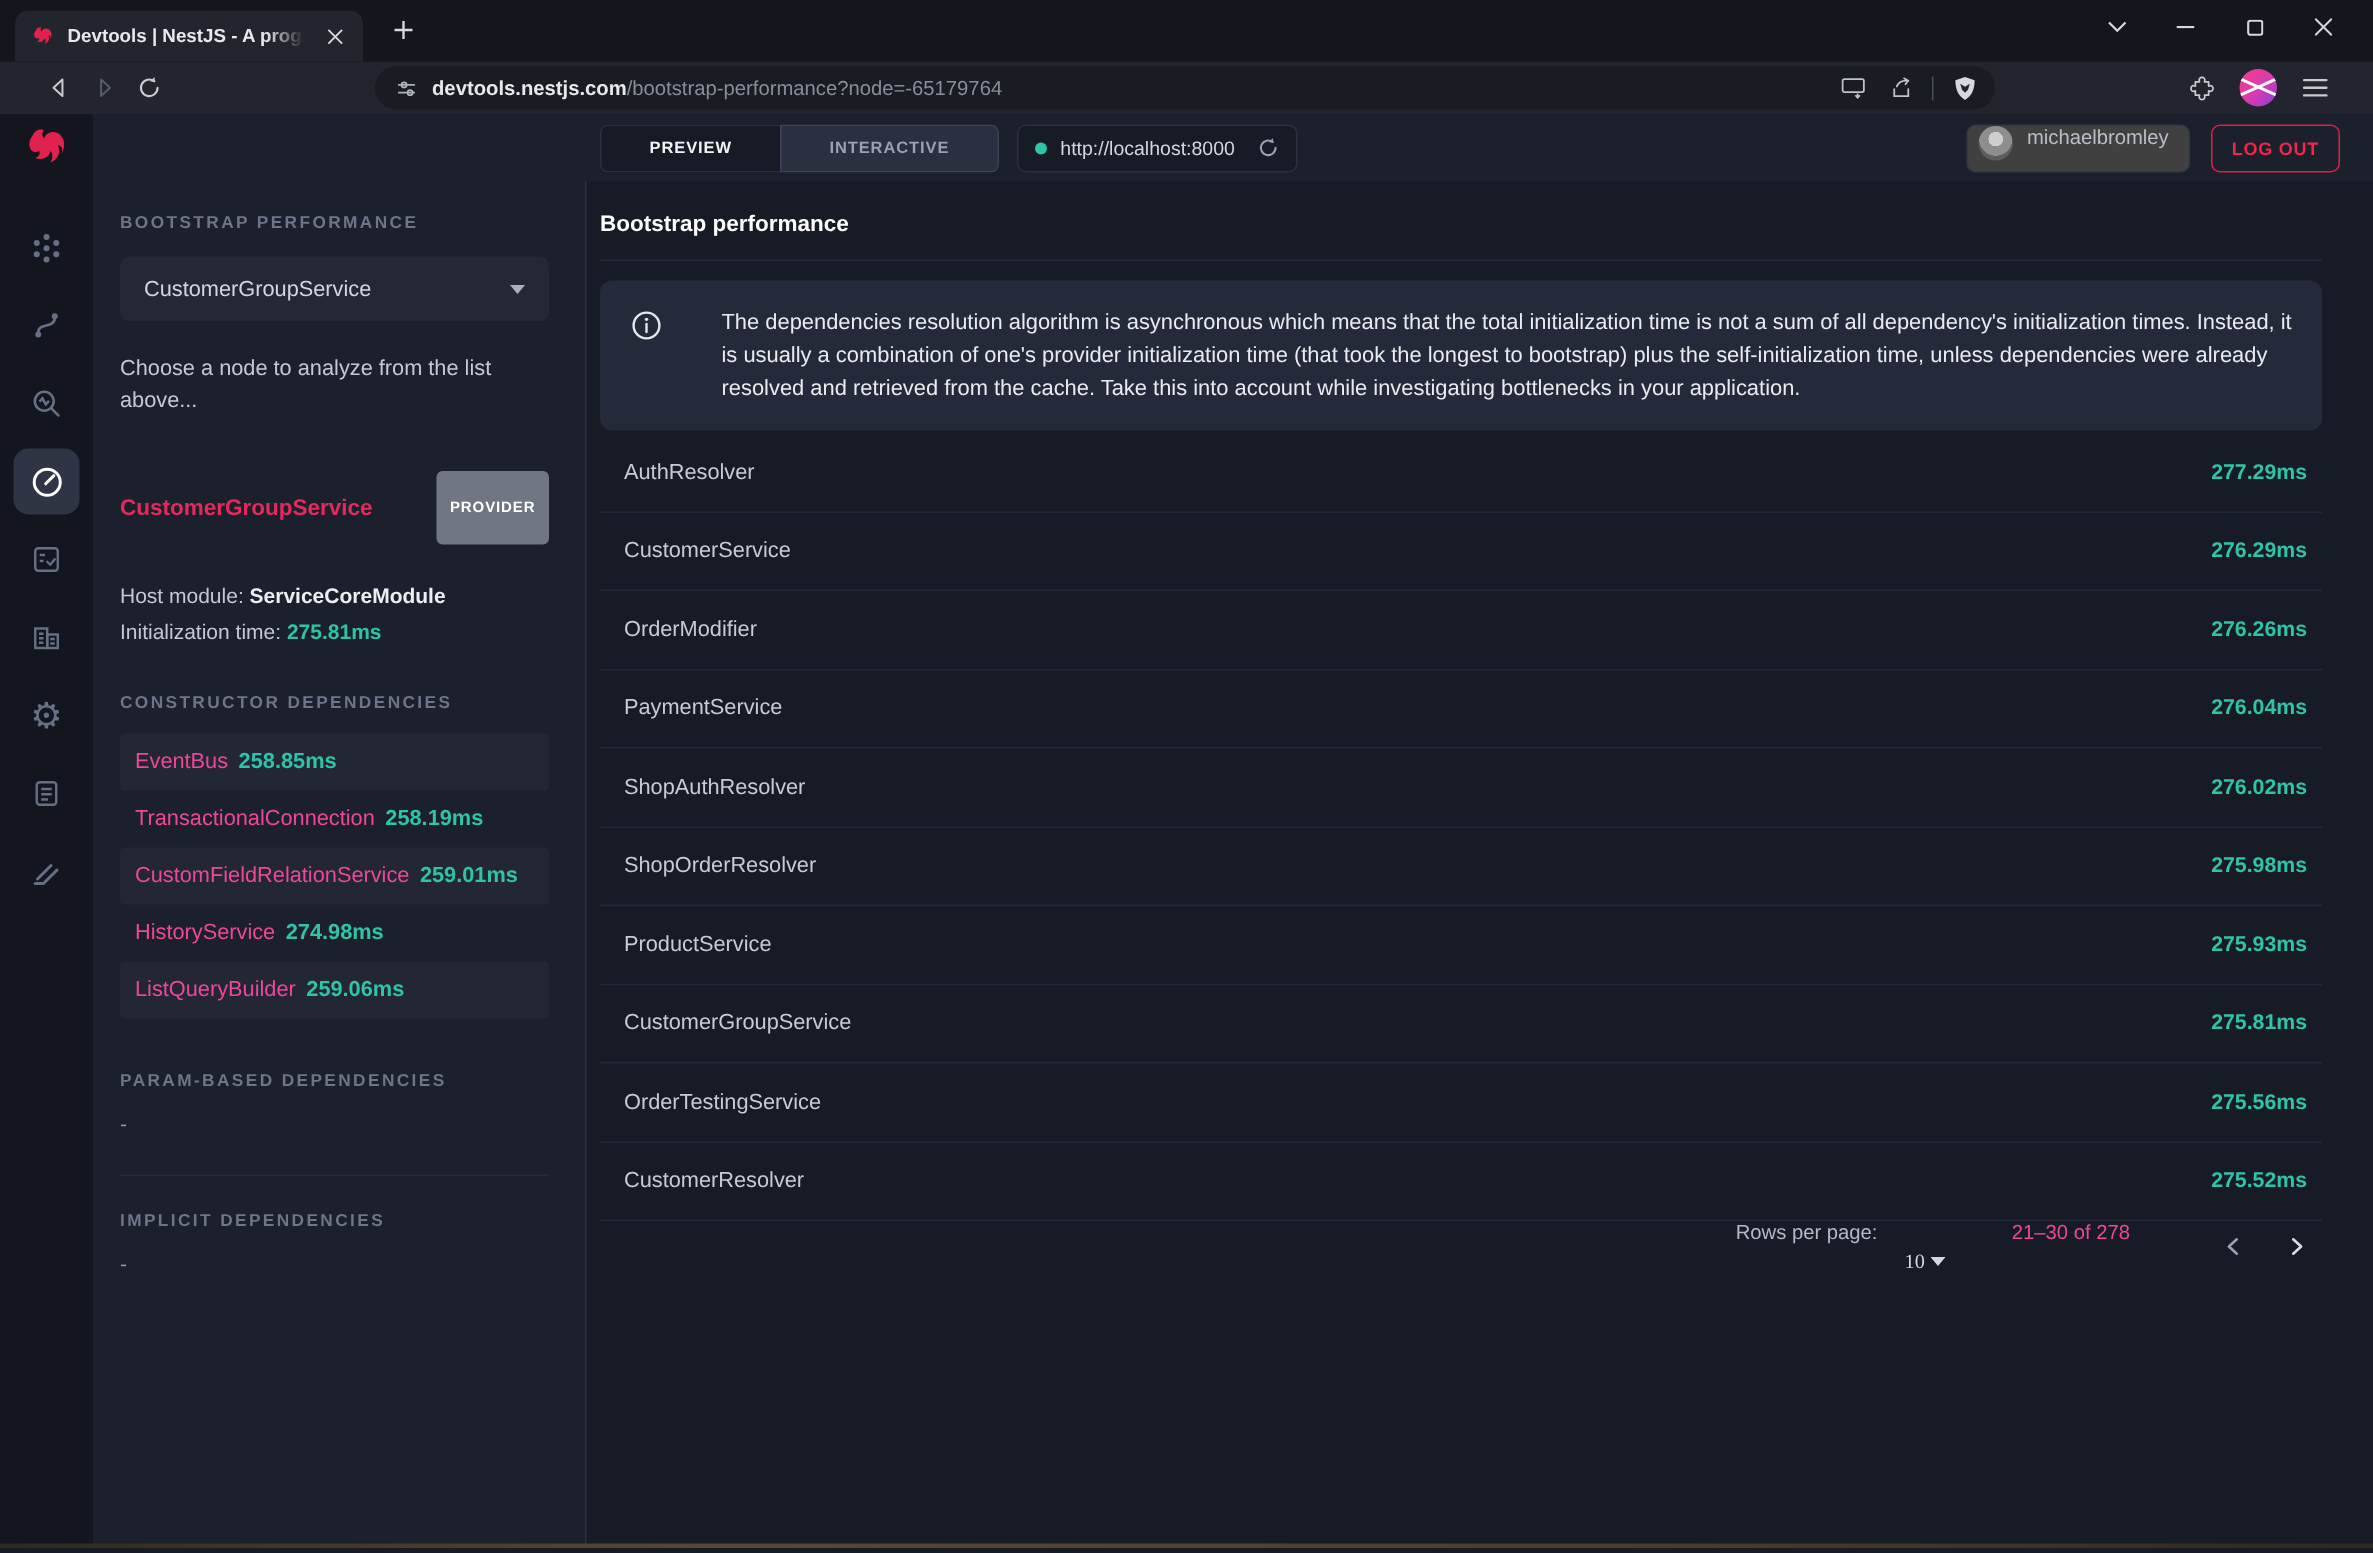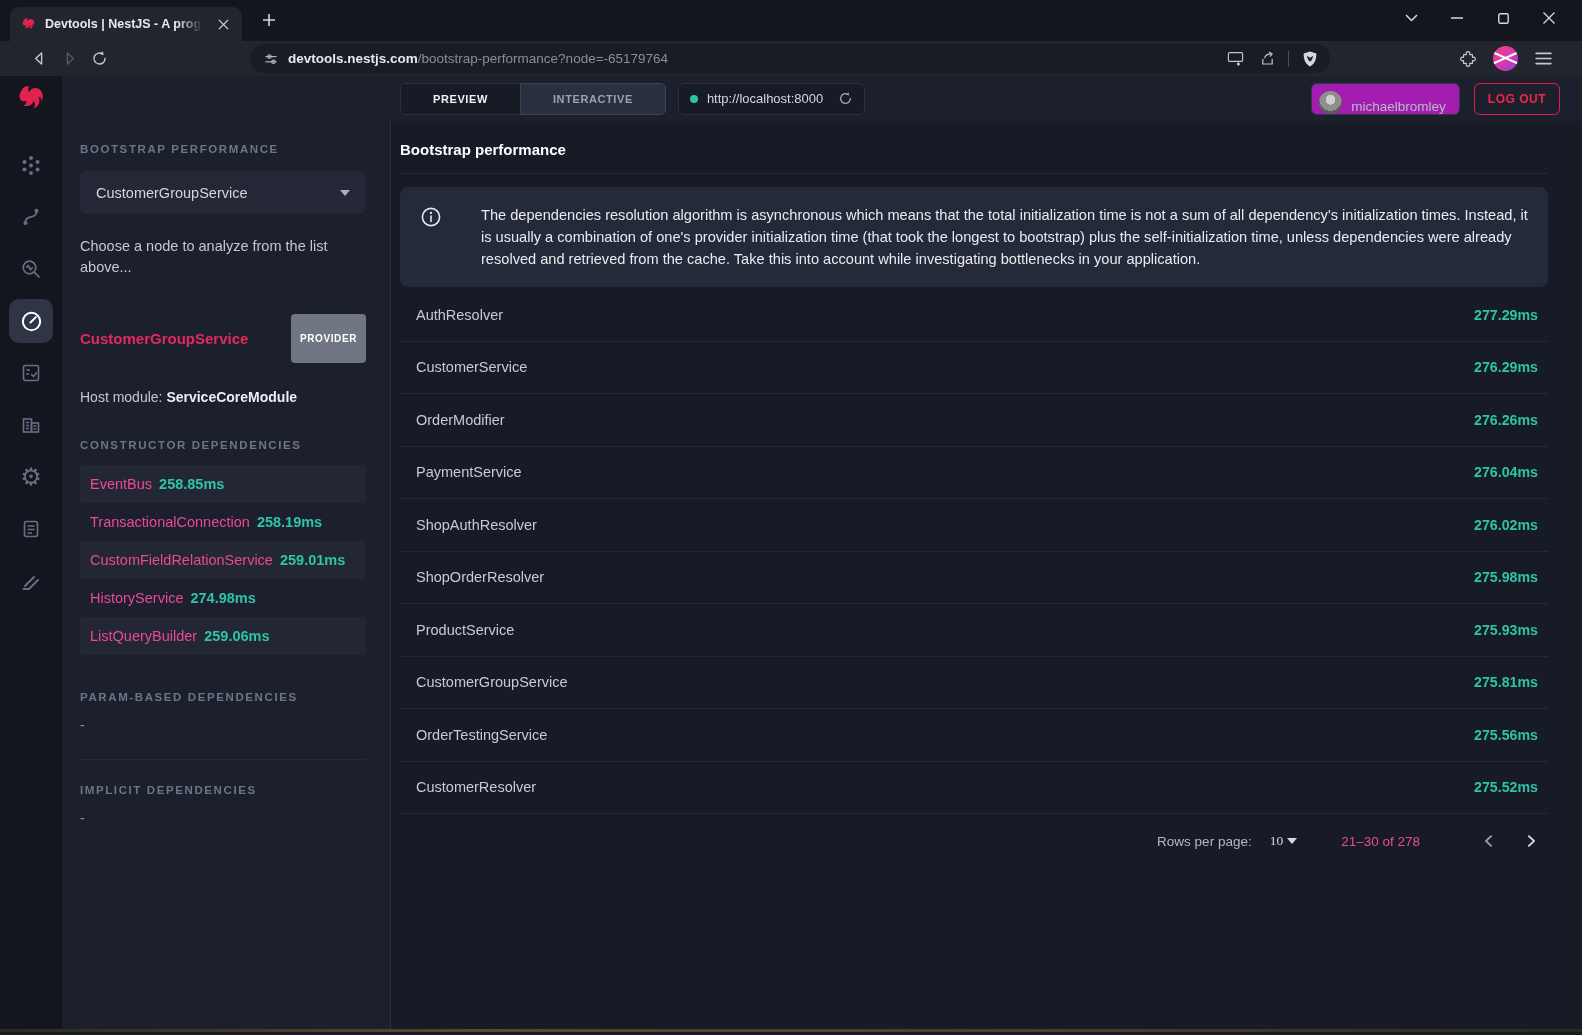--- a/index.html
+++ b/index.html
@@ -64,22 +64,22 @@
   .seg-interactive { background:#2a3040; color:#9aa1b1; border:1px solid #3c4356; border-radius:0 5px 5px 0; }
 
   .target-pill {
     margin-left:12px; height:32px; background:#171b26; border:1px solid #2a3040; border-radius:6px;
     display:flex; align-items:center; gap:9px; padding:0 11px; color:#d4d7de; font-size:13px;
   }
   .dot-teal { width:8px; height:8px; border-radius:50%; background:#2fc3a7; }
   .pill-reload { margin-left:6px; display:flex; align-items:center; }
 
   .user-pill {
-    margin-left:auto; height:32px; border:1px solid #323849; border-radius:6px; background:#a21caf;
-    display:flex; align-items:flex-end; gap:9px; padding:0 13px 0 7px; color:#b8bec9; font-size:13.5px;
+    margin-left:auto; height:32px; border:1px solid #323849; border-radius:6px; background:#404040;
+    display:flex; align-items:flex-start; gap:9px; padding:0 13px 0 7px; color:#b8bec9; font-size:13.5px;
   }
   .user-avatar { width:23px; height:23px; border-radius:50%;
     background:radial-gradient(circle at 50% 38%, #cfcfcf 0 26%, #8e8e8e 27% 60%, #5d5d5d 61%); }
   .logout-btn {
     margin-left:14px; margin-right:22px; height:32px; padding:0 13px; display:flex; align-items:center;
     border:1.5px solid #e11d48; border-radius:6px; color:#f1254b; font-size:12px; font-weight:700; letter-spacing:0.5px;
     background:transparent;
   }
 
   
@@ -132,21 +132,21 @@
 
   .perf-table { margin-top:2px; }
   .t-head { height:60px; display:flex; align-items:center; justify-content:space-between; border-bottom:1px solid #262b3a; }
   .t-head span { font-size:14.5px; font-weight:700; color:#f0f1f4; }
   .t-row { height:52.5px; display:flex; align-items:center; justify-content:space-between; border-bottom:1px solid #242938; }
   .t-name { color:#c6cbd4; font-size:14.5px; }
   .t-time { color:#2fc3a7; font-size:14.2px; font-weight:700; }
   .t-row-pad, .t-head { padding:0 10px 0 16px; }
   .t-row { padding:0 10px 0 16px; }
 
-  .pagination { height:54px; display:flex; align-items:center; justify-content:flex-end; color:#b3b9c5; font-size:13.5px; gap:0; }
+  .pagination { height:54px; display:flex; justify-content:flex-end; color:#b3b9c5; font-size:13.5px; gap:0; }
   .rpp-label { margin-right:18px; }
   .rpp-value { display:flex; align-items:center; gap:4px; color:#d4d8df; margin-right:44px;font-family:Liberation Serif, serif; }
   .range-label { margin-right:52px; color:#ec4899; }
   .page-btn { width:34px; height:34px; display:flex; align-items:center; justify-content:center; border-radius:50%; }
   .page-btn + .page-btn { margin-left:8px; }
 </style>
 </head>
 <body>
 
 <div class="tabstrip">
@@ -390,20 +390,21 @@
 
     <div class="hint-text">Choose a node to analyze from the list above...</div>
 
     <div class="node-header">
       <span class="node-title">CustomerGroupService</span>
       <span class="node-badge">PROVIDER</span>
     </div>
 
     <div class="kv-lines">
       <div><span>Host module: </span><span class="kv-strong">ServiceCoreModule</span></div>
+      <div><span>Initialization time: </span><span class="kv-teal">275.81ms</span></div>
     </div>
 
     <div class="section-label deps-label">CONSTRUCTOR DEPENDENCIES</div>
     <div class="dep-list">
         <div class="dep-row striped">
           <span class="dep-name">EventBus</span>
           <span class="dep-time">258.85ms</span>
         </div>
         <div class="dep-row">
           <span class="dep-name">TransactionalConnection</span>

